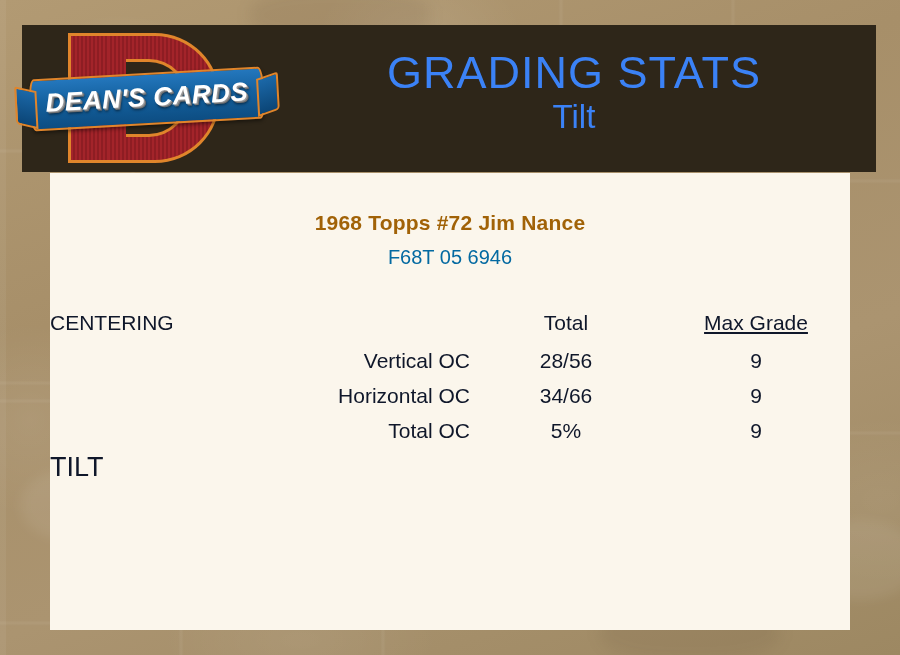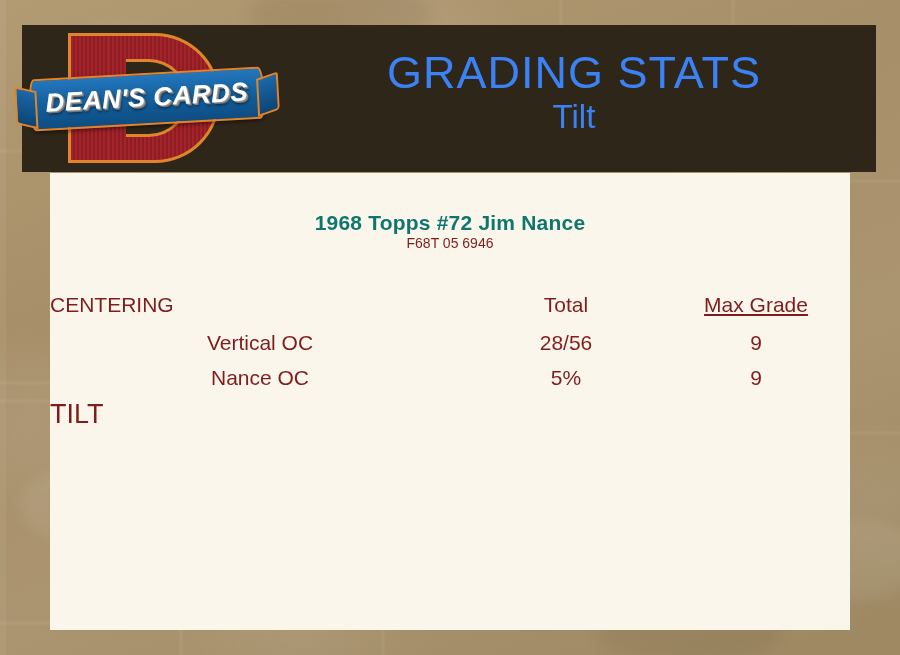--- a/index.html
+++ b/index.html
@@ -97,50 +97,50 @@
     color:#ffffff;
     text-shadow:1px 1px 0 #98999b, 2px 2px 0 #6e6f71, 2px 3px 3px rgba(0,0,0,.6);
   }
 
   
   #panel{
     position:absolute;left:50px;top:173px;width:800px;height:457px;
     background:#fbf6ec;
   }
   #card-title{
-    text-align:center;font-size:21px;font-weight:bold;color:#0f766e;
+    text-align:center;font-size:21px;font-weight:bold;color:#a16207;
     margin-top:38px;letter-spacing:0.2px;
   }
   #card-code{
-    text-align:center;font-size:14px;color:#7f1d1d;
+    text-align:center;font-size:20px;color:#0369a1;margin-top:11px;
   }
 
   
   #stats{
     margin:34px 0 0 0;width:100%;border-collapse:collapse;
-    color:#7f1d1d;
+    color:#0f172a;
   }
   #stats col.c-label{width:420px;}
   #stats col.c-value{width:192px;}
   #stats col.c-grade{width:188px;}
   #stats th, #stats td{padding:0;font-weight:normal;}
   .r-head th{
     font-size:21px;font-weight:bold;height:40px;vertical-align:middle;
   }
   .r-head .h-label{text-align:left;padding-left:102px;}
   .r-head .h-value{text-align:center;}
   .r-head .h-grade{text-align:center;text-decoration:underline;}
   .r-section td{
     font-size:27px;font-weight:bold;height:38px;vertical-align:middle;
     text-align:left;padding-left:102px;
   }
   .r-data td{
     font-size:21px;height:35px;vertical-align:middle;
   }
-  .r-data .d-label{text-align:center;padding-left:152px;}
+  .r-data .d-label{text-align:right;padding-left:152px;}
   .r-data .d-value{text-align:center;}
   .r-data .d-grade{text-align:center;}
 </style>
 </head>
 <body>
 
 <div id="backdrop">
   <div class="frame" style="left:-30px;top:150px;width:160px;height:230px;"></div>
   <div class="frame" style="left:-20px;top:400px;width:150px;height:220px;"></div>
   <div class="frame" style="left:560px;top:-20px;width:170px;height:120px;"></div>
@@ -192,21 +192,26 @@
         <th class="h-grade">Max Grade</th>
       </tr>
     </thead>
     <tbody>
       <tr class="r-data">
         <td class="d-label">Vertical OC</td>
         <td class="d-value">28/56</td>
         <td class="d-grade">9</td>
       </tr>
       <tr class="r-data">
-        <td class="d-label">Nance OC</td>
+        <td class="d-label">Horizontal OC</td>
+        <td class="d-value">34/66</td>
+        <td class="d-grade">9</td>
+      </tr>
+      <tr class="r-data">
+        <td class="d-label">Total OC</td>
         <td class="d-value">5%</td>
         <td class="d-grade">9</td>
       </tr>
 
       <tr class="r-section">
         <td>TILT</td>
         <td></td>
         <td></td>
       </tr>
 

